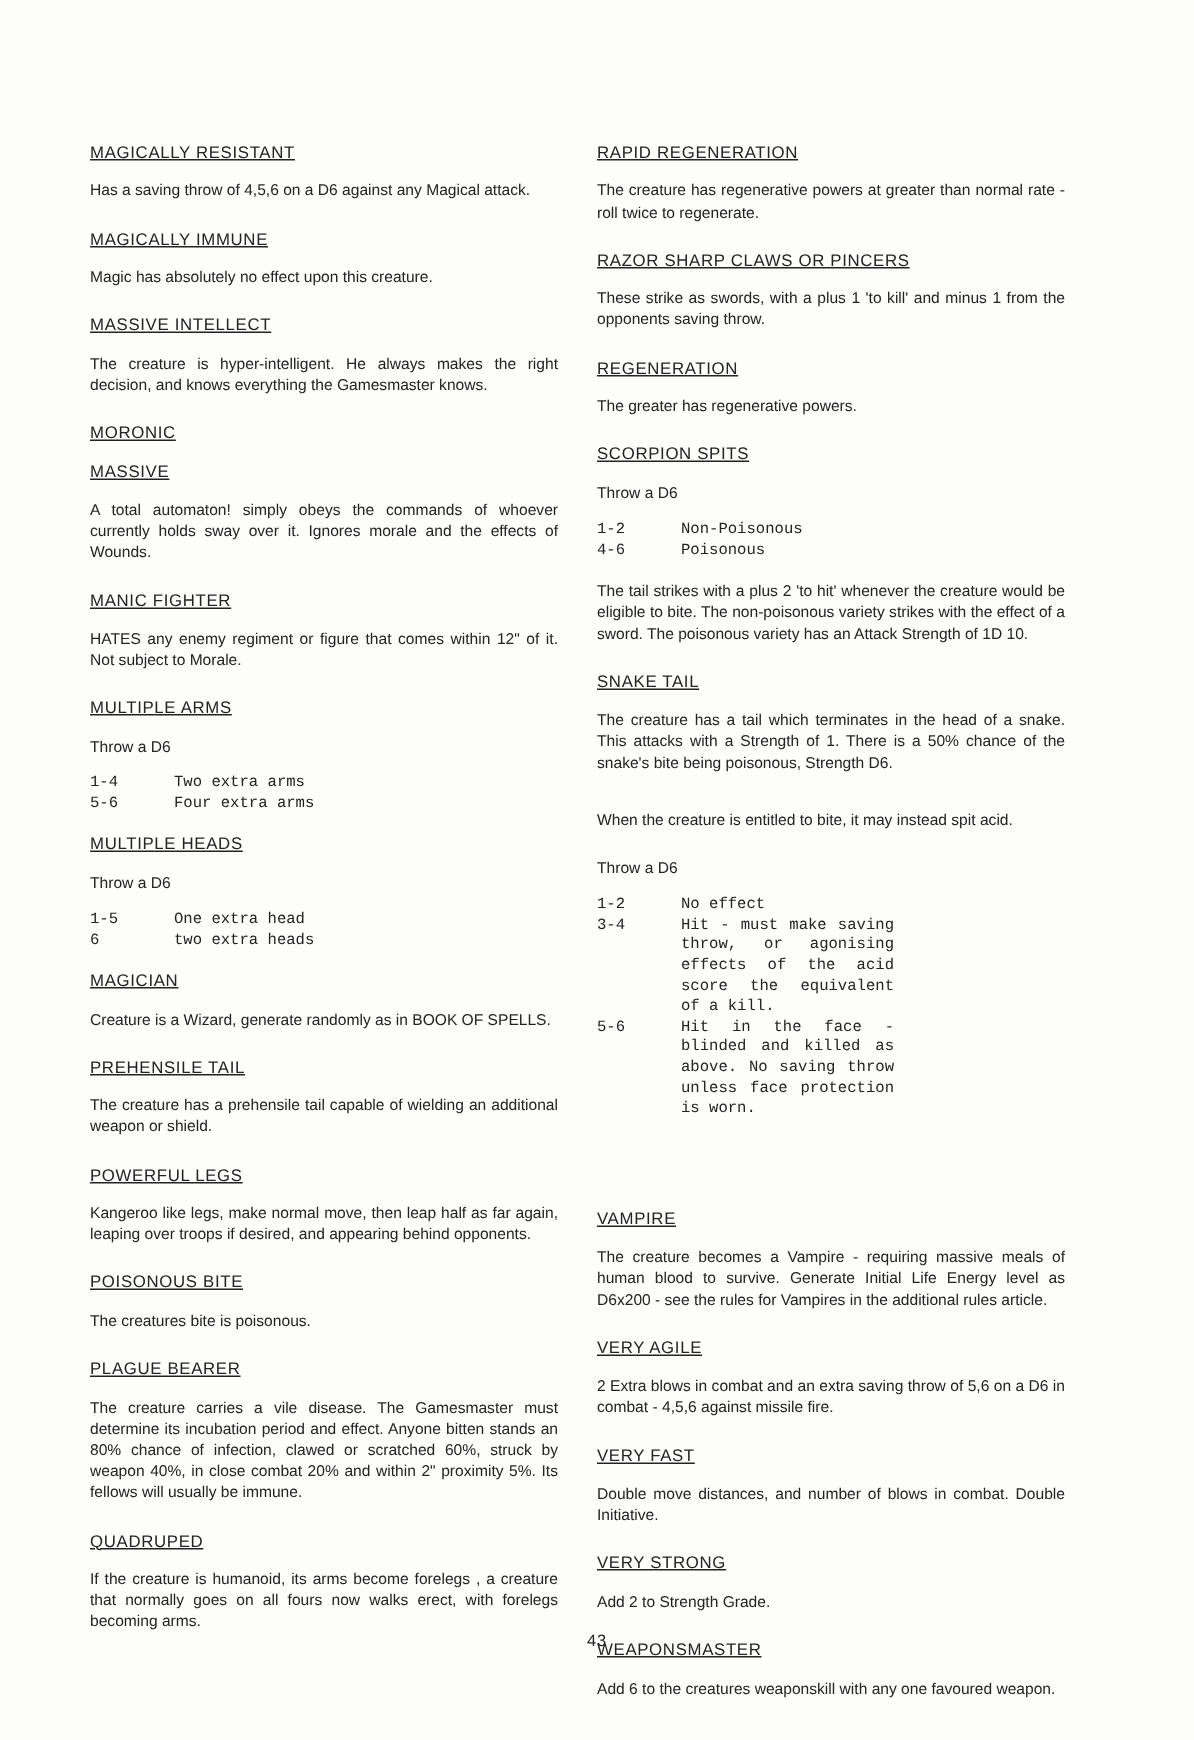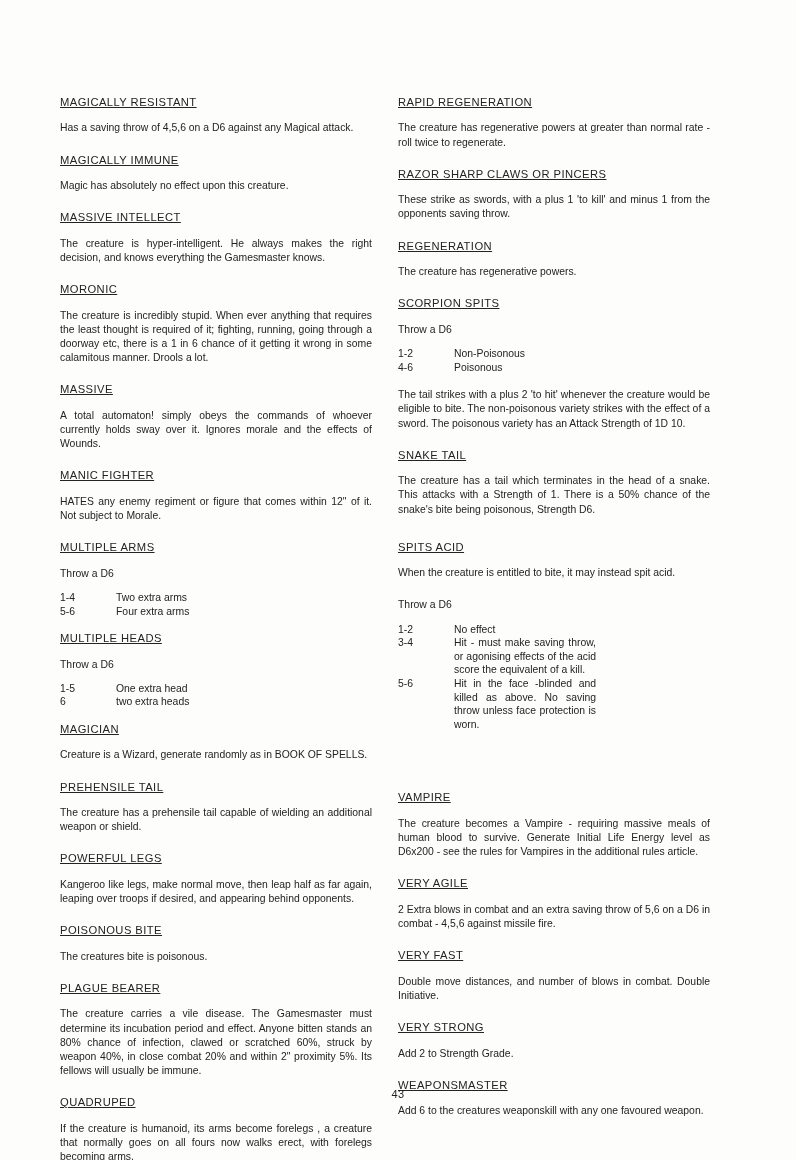--- a/index.html
+++ b/index.html
@@ -71,20 +71,21 @@
     margin: 0 0 10px 0;
     padding-left: 0px;
     color: #232323;
   }
   table.rolltable {
     border-collapse: collapse;
     margin: 0 0 14px 0;
     font-size: 10.4px;
     line-height: 13.6px;
     color: #232323;
+    font-family: Liberation Mono, monospace;
   }
   table.rolltable td {
     padding: 0;
     vertical-align: top;
   }
   td.roll {
     width: 56px;
     padding-left: 48px;
     white-space: nowrap;
   }
@@ -135,21 +136,20 @@
         <p class="body">Magic has absolutely no effect upon this creature.</p>
       </div>
 
       <div class="entry">
         <h2 class="head">MASSIVE INTELLECT</h2>
         <p class="body">The creature is hyper-intelligent. He always makes the right decision, and knows everything the Gamesmaster knows.</p>
       </div>
 
       <div class="entry">
         <h2 class="head">MORONIC</h2>
-        <p class="body">The creature is incredibly stupid. When ever anything that requires the least thought is required of it; fighting, running, going through a doorway etc, there is a 1 in 6 chance of it getting it wrong in some calamitous manner. Drools a lot.</p>
       </div>
 
       <div class="entry">
         <h2 class="head">MASSIVE</h2>
         <p class="body">A total automaton! simply obeys the commands of whoever currently holds sway over it. Ignores morale and the effects of Wounds.</p>
       </div>
 
       <div class="entry">
         <h2 class="head">MANIC FIGHTER</h2>
         <p class="body">HATES any enemy regiment or figure that comes within 12" of it. Not subject to Morale.</p>
@@ -228,21 +228,21 @@
         <p class="body">The creature has regenerative powers at greater than normal rate - roll twice to regenerate.</p>
       </div>
 
       <div class="entry">
         <h2 class="head">RAZOR SHARP CLAWS OR PINCERS</h2>
         <p class="body">These strike as swords, with a plus 1 'to kill' and minus 1 from the opponents saving throw.</p>
       </div>
 
       <div class="entry">
         <h2 class="head">REGENERATION</h2>
-        <p class="body">The creature has regenerative powers.</p>
+        <p class="body">The greater has regenerative powers.</p>
       </div>
 
       <div class="entry">
         <h2 class="head">SCORPION SPITS</h2>
         <div class="throw">Throw a D6</div>
         <table class="rolltable">
           <tbody>
               <tr>
             <td class="roll-r">1-2</td>
             <td class="result">Non-Poisonous</td>
@@ -257,21 +257,20 @@
       </div>
 
       <div class="entry">
         <h2 class="head">SNAKE TAIL</h2>
         <p class="body">The creature has a tail which terminates in the head of a snake. This attacks with a Strength of 1. There is a 50% chance of the snake's bite being poisonous, Strength D6.</p>
       </div>
 
       <div class="spacer-sm"></div>
 
       <div class="entry">
-        <h2 class="head">SPITS ACID</h2>
         <p class="body">When the creature is entitled to bite, it may instead spit acid.</p>
         <div class="throw">Throw a D6</div>
         <table class="rolltable">
           <tbody>
               <tr>
             <td class="roll-r">1-2</td>
             <td class="result-wide">No effect</td>
           </tr>
           <tr>
             <td class="roll-r">3-4</td>

